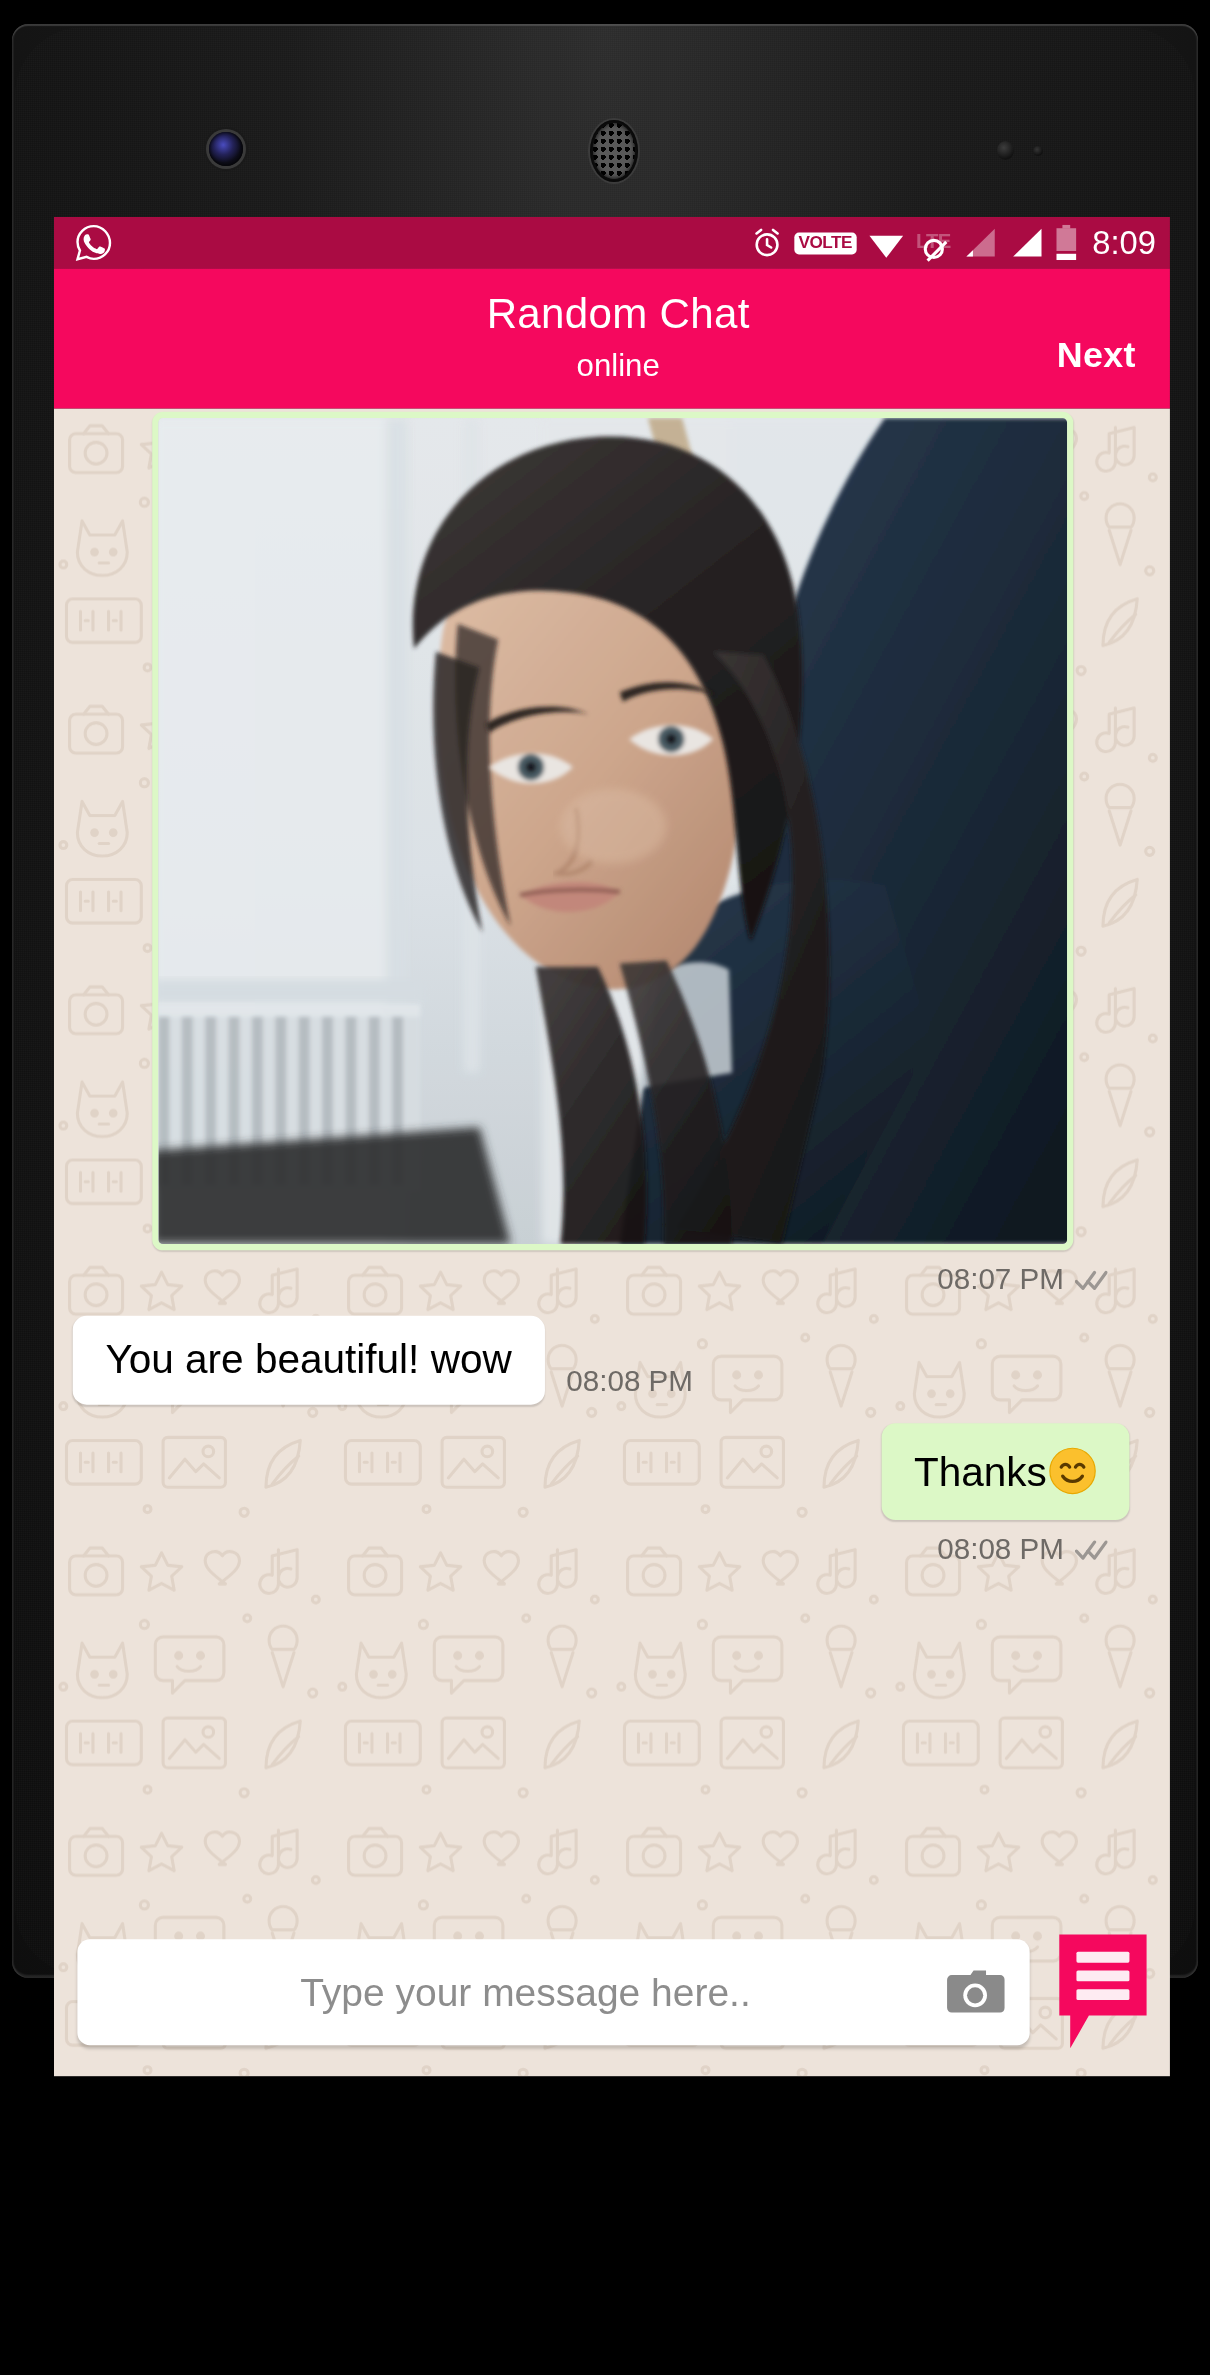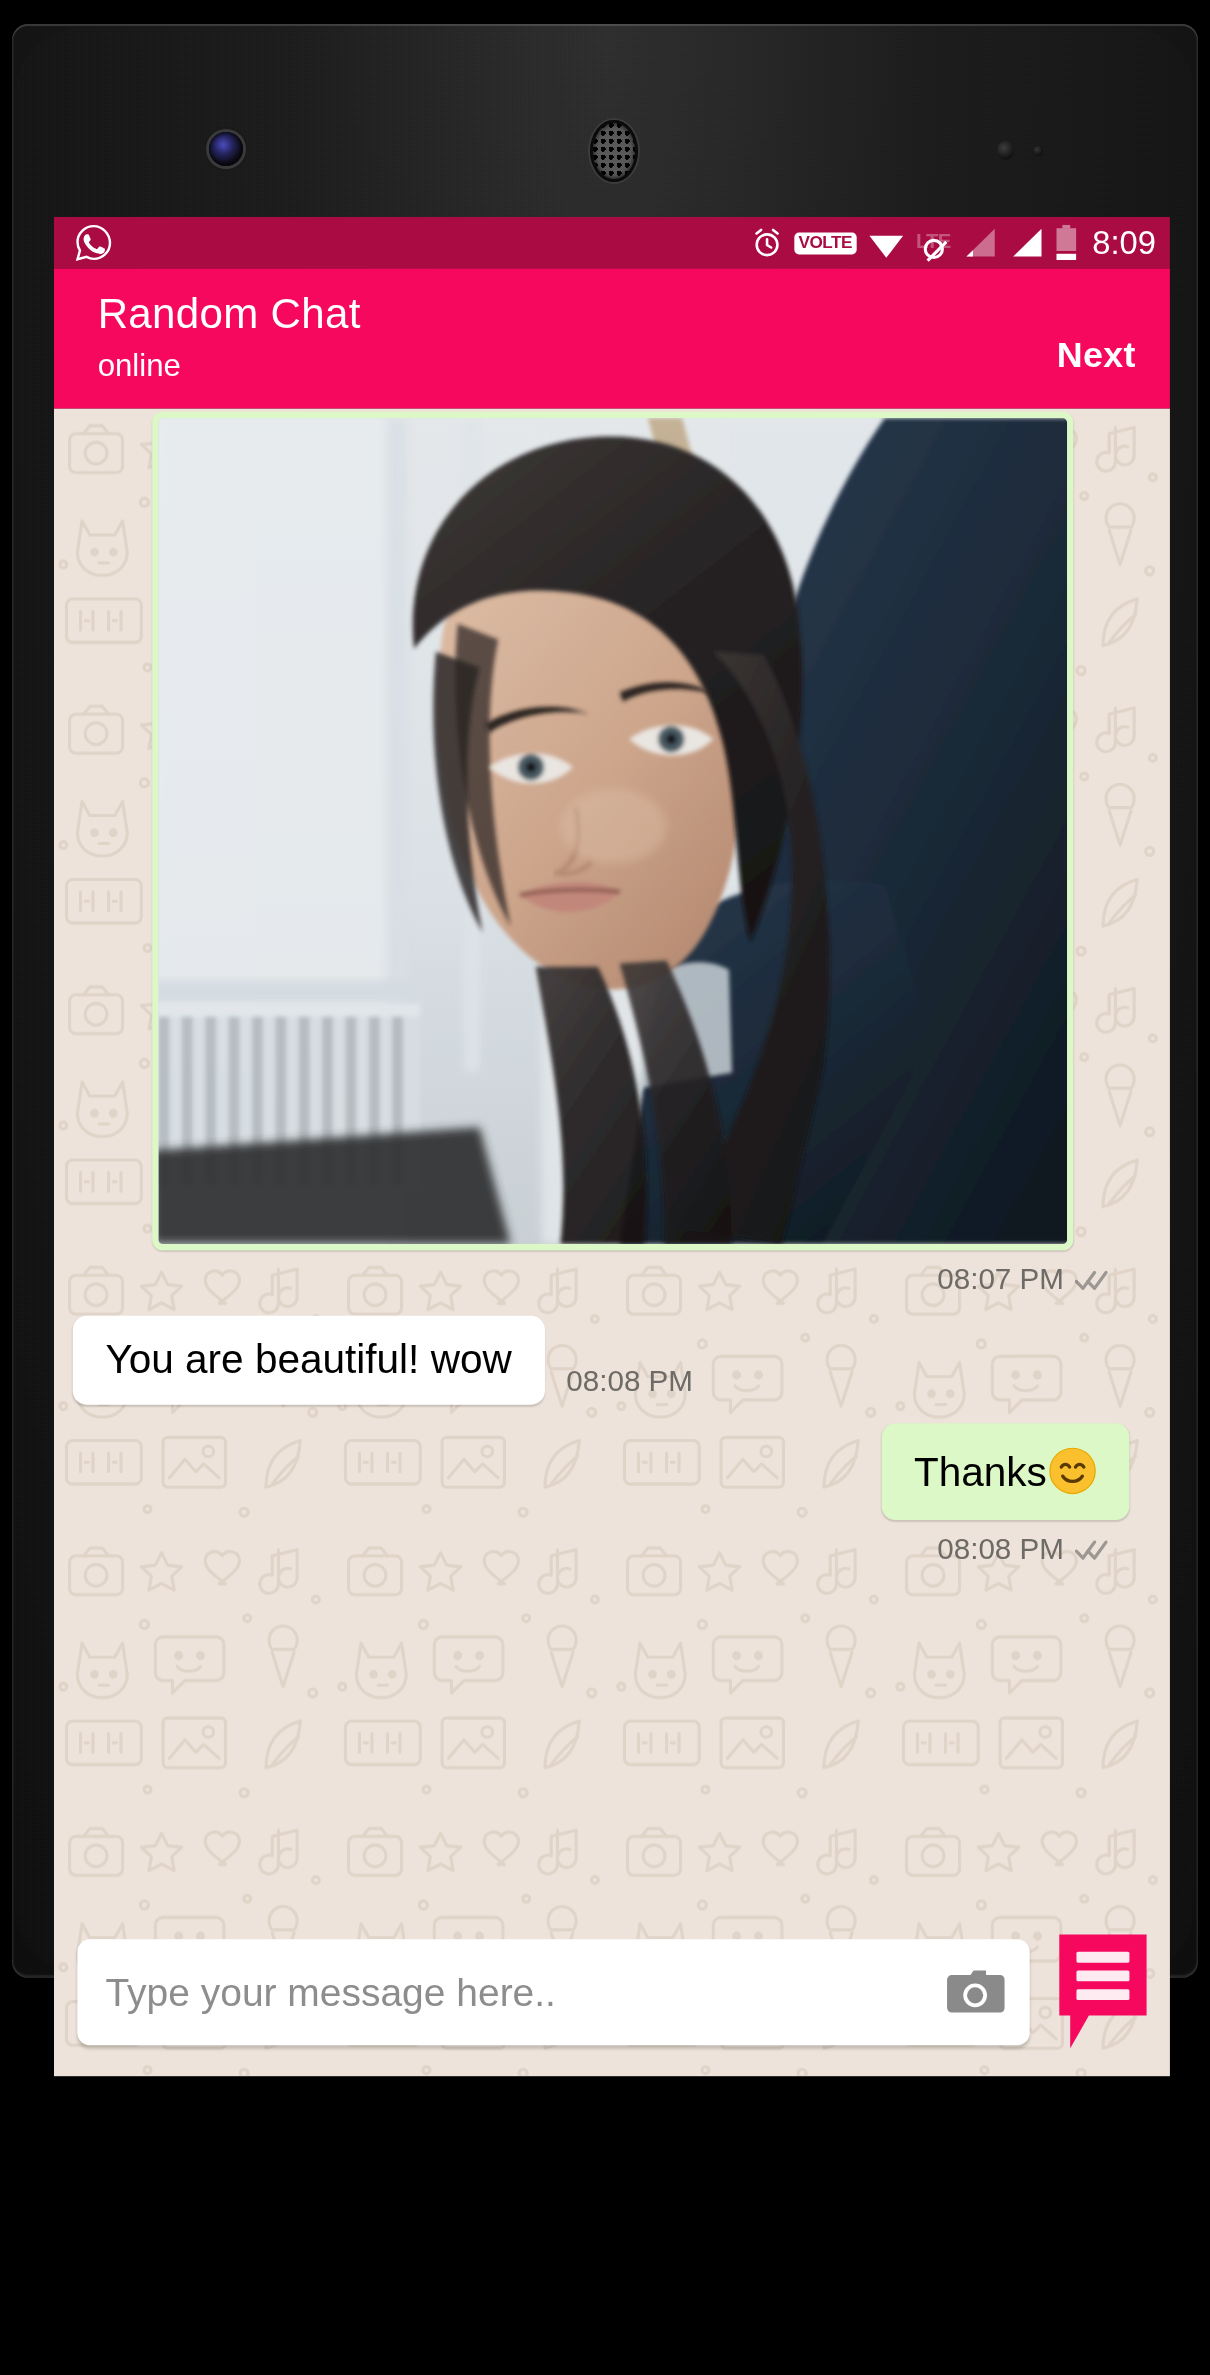--- a/index.html
+++ b/index.html
@@ -20,20 +20,21 @@
     width: 1186px;
     height: 1954px;
     border-radius: 16px;
     background:
       radial-gradient(ellipse at 50% 0%, #2e2e2e 0%, #1b1b1b 38%, #141414 70%, #0e0e0e 100%);
     box-shadow:
       inset 0 2px 1px rgba(255,255,255,0.16),
       inset 2px 0 1px rgba(255,255,255,0.06),
       inset -2px 0 1px rgba(255,255,255,0.06),
       inset 0 -3px 2px rgba(255,255,255,0.10);
+    text-align: center;
   }
   #phone-frame::after{
     content:"";
     position:absolute; inset:3px;
     border-radius:69px;
     background:
       repeating-linear-gradient(0deg, rgba(255,255,255,0.012) 0 1px, rgba(0,0,0,0.012) 1px 2px),
       repeating-linear-gradient(90deg, rgba(255,255,255,0.012) 0 1px, rgba(0,0,0,0.012) 1px 2px);
     pointer-events:none;
   }

